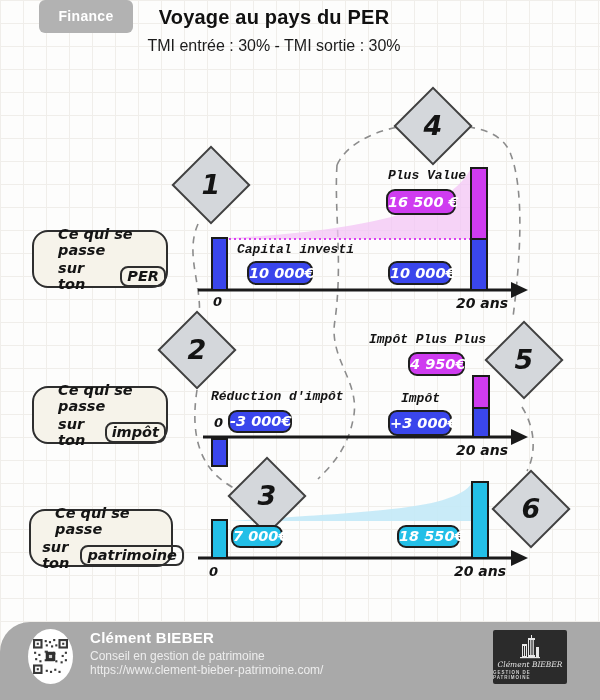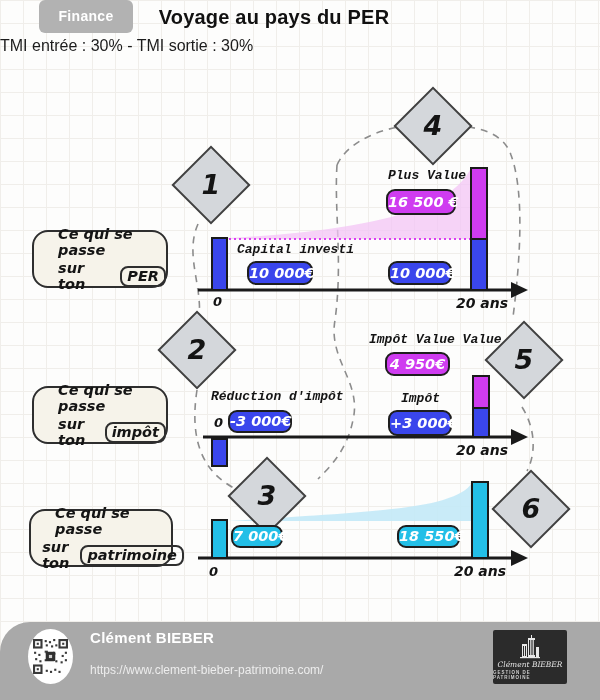--- a/index.html
+++ b/index.html
@@ -14,21 +14,21 @@
   }
   .hand { font-family:"DejaVu Sans", sans-serif; font-style:italic; font-weight:bold; }
   .abs { position:absolute; }
 
   
   .finance-badge { left:39px; top:0; width:94px; height:33px; background:#b2b2b2;
     border-radius:6px; color:#fff; font-weight:bold; font-size:14px; text-align:center;
     line-height:33px; letter-spacing:.3px; }
   .title { left:0; top:6px; width:548px; text-align:center; font-size:20px; font-weight:800;
     color:#111; letter-spacing:.2px; }
-  .subtitle { left:0; top:37px; width:548px; text-align:left; font-size:16px; color:#1c1c1c; }
+  .subtitle { left:0; top:37px; width:548px; text-align:center; font-size:16px; color:#1c1c1c; }
 
   
   .row-label { width:136px; height:58px; background:#f6f3ea; border:2px solid #2e2e2e;
     border-radius:16px; display:flex; flex-direction:column; align-items:center;
     justify-content:center; gap:2px; font-size:14.5px; color:#141414;padding-left:24px; }
   .row-label .l2 { display:flex; align-items:center; gap:11px; }
   .keyword-chip { border:2px solid #2e2e2e; border-radius:8px; padding:0 5px; line-height:17px; }
 
   
   .chart-label { font-size:13px; color:#141414; white-space:nowrap;font-family:Liberation Mono, monospace; }
@@ -138,22 +138,22 @@
   </div>
 
   <div class="abs hand chart-label" style="left:388px;top:168px">Plus Value</div>
   <div class="abs hand badge" style="left:386px;top:189px;width:70px;line-height:22px;background:#cf3cf0">16 500 €</div>
   <div class="abs hand chart-label" style="left:237px;top:242px">Capital investi</div>
   <div class="abs hand badge" style="left:247px;top:261px;width:66px;line-height:20px;background:#3a46ec">10 000€</div>
   <div class="abs hand badge" style="left:388px;top:261px;width:64px;line-height:20px;background:#3a46ec">10 000€</div>
   <div class="abs hand tick" style="left:213px;top:294px">0</div>
   <div class="abs hand tick" style="left:456px;top:295px;font-size:14px">20 ans</div>
 
-  <div class="abs hand chart-label" style="left:369px;top:332px">Impôt Value Value</div>
-  <div class="abs hand badge" style="left:385px;top:352px;width:65px;line-height:20px;background:#cf3cf0">4 950€</div>
+  <div class="abs hand chart-label" style="left:369px;top:332px">Impôt Plus Plus</div>
+  <div class="abs hand badge" style="left:408px;top:352px;width:57px;line-height:20px;background:#cf3cf0">4 950€</div>
   <div class="abs hand chart-label" style="left:211px;top:389px">Réduction d'impôt</div>
   <div class="abs hand chart-label" style="left:401px;top:391px">Impôt</div>
   <div class="abs hand tick" style="left:214px;top:415px">0</div>
   <div class="abs hand badge" style="left:228px;top:410px;width:64px;line-height:19px;background:#3a46ec">-3 000€</div>
   <div class="abs hand badge" style="left:388px;top:410px;width:64px;line-height:22px;background:#3a46ec">+3 000€</div>
   <div class="abs hand tick" style="left:456px;top:442px;font-size:14px">20 ans</div>
 
   <div class="abs hand badge" style="left:231px;top:525px;width:52px;line-height:19px;background:#23bfe7">7 000€</div>
   <div class="abs hand badge" style="left:397px;top:525px;width:63px;line-height:19px;background:#23bfe7">18 550€</div>
   <div class="abs hand tick" style="left:209px;top:564px">0</div>
@@ -199,20 +199,21 @@
           <rect x="19" y="12" width="2" height="3"></rect>
           <rect x="11" y="19" width="2" height="2"></rect>
         <rect x="21" y="20" width="2" height="2"></rect>
       </g>
       <rect x="12" y="12" width="9" height="9" rx="1.5" fill="#2f2f2f"></rect>
       <rect x="15" y="15" width="3" height="3" fill="#cfcfcf"></rect>
     </svg>
   </div>
 
   <div class="abs footer-name">Clément BIEBER</div>
+  <div class="abs footer-tagline">Conseil en gestion de patrimoine</div>
   <div class="abs footer-url">https://www.clement-bieber-patrimoine.com/</div>
 
   <div class="abs logo-box">
     <svg width="22" height="24" viewBox="0 0 22 24">
       <g fill="#e8e8e8">
         <rect x="3" y="9" width="5" height="13"></rect>
         <rect x="9" y="3" width="7" height="19"></rect>
         <rect x="17" y="12" width="3" height="10"></rect>
         <rect x="12" y="0" width="1" height="3"></rect>
       </g>

